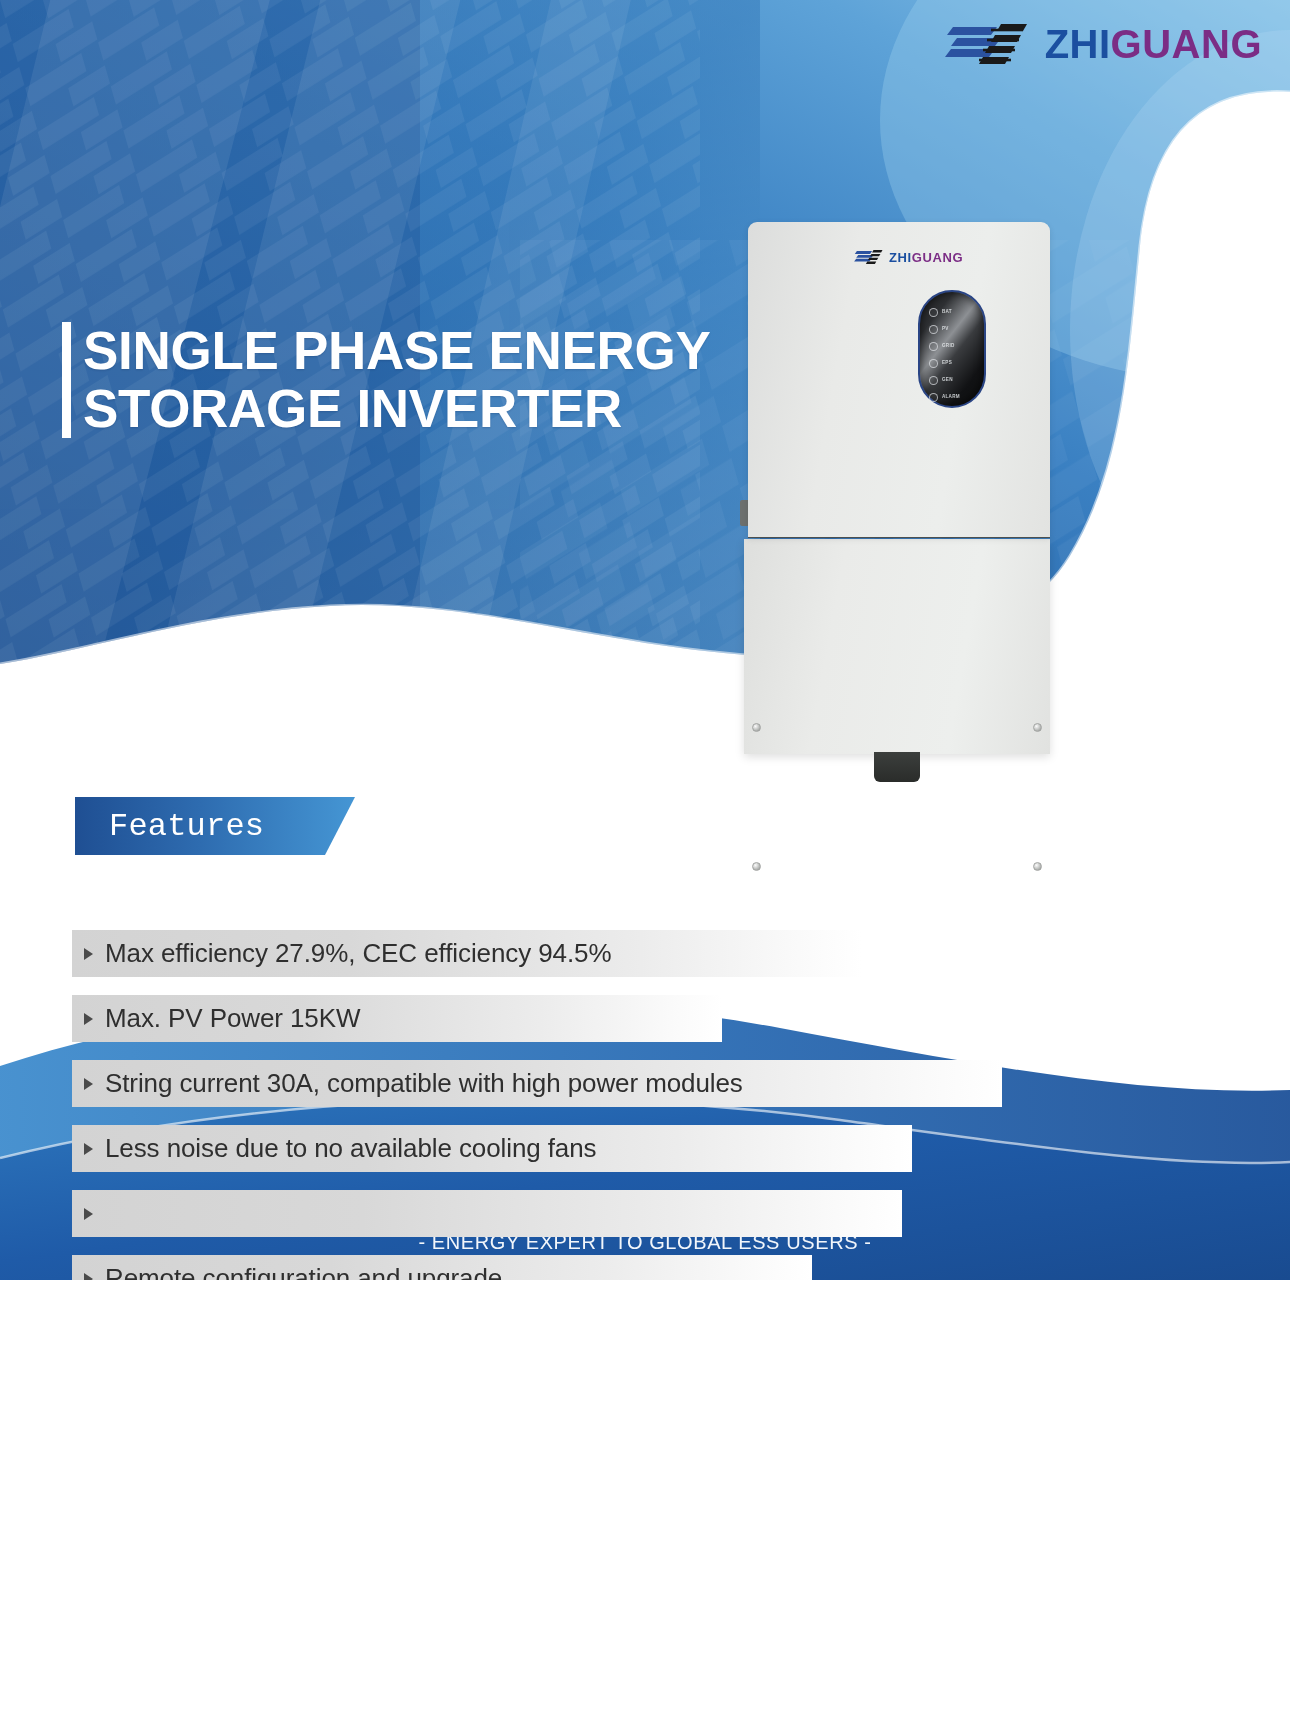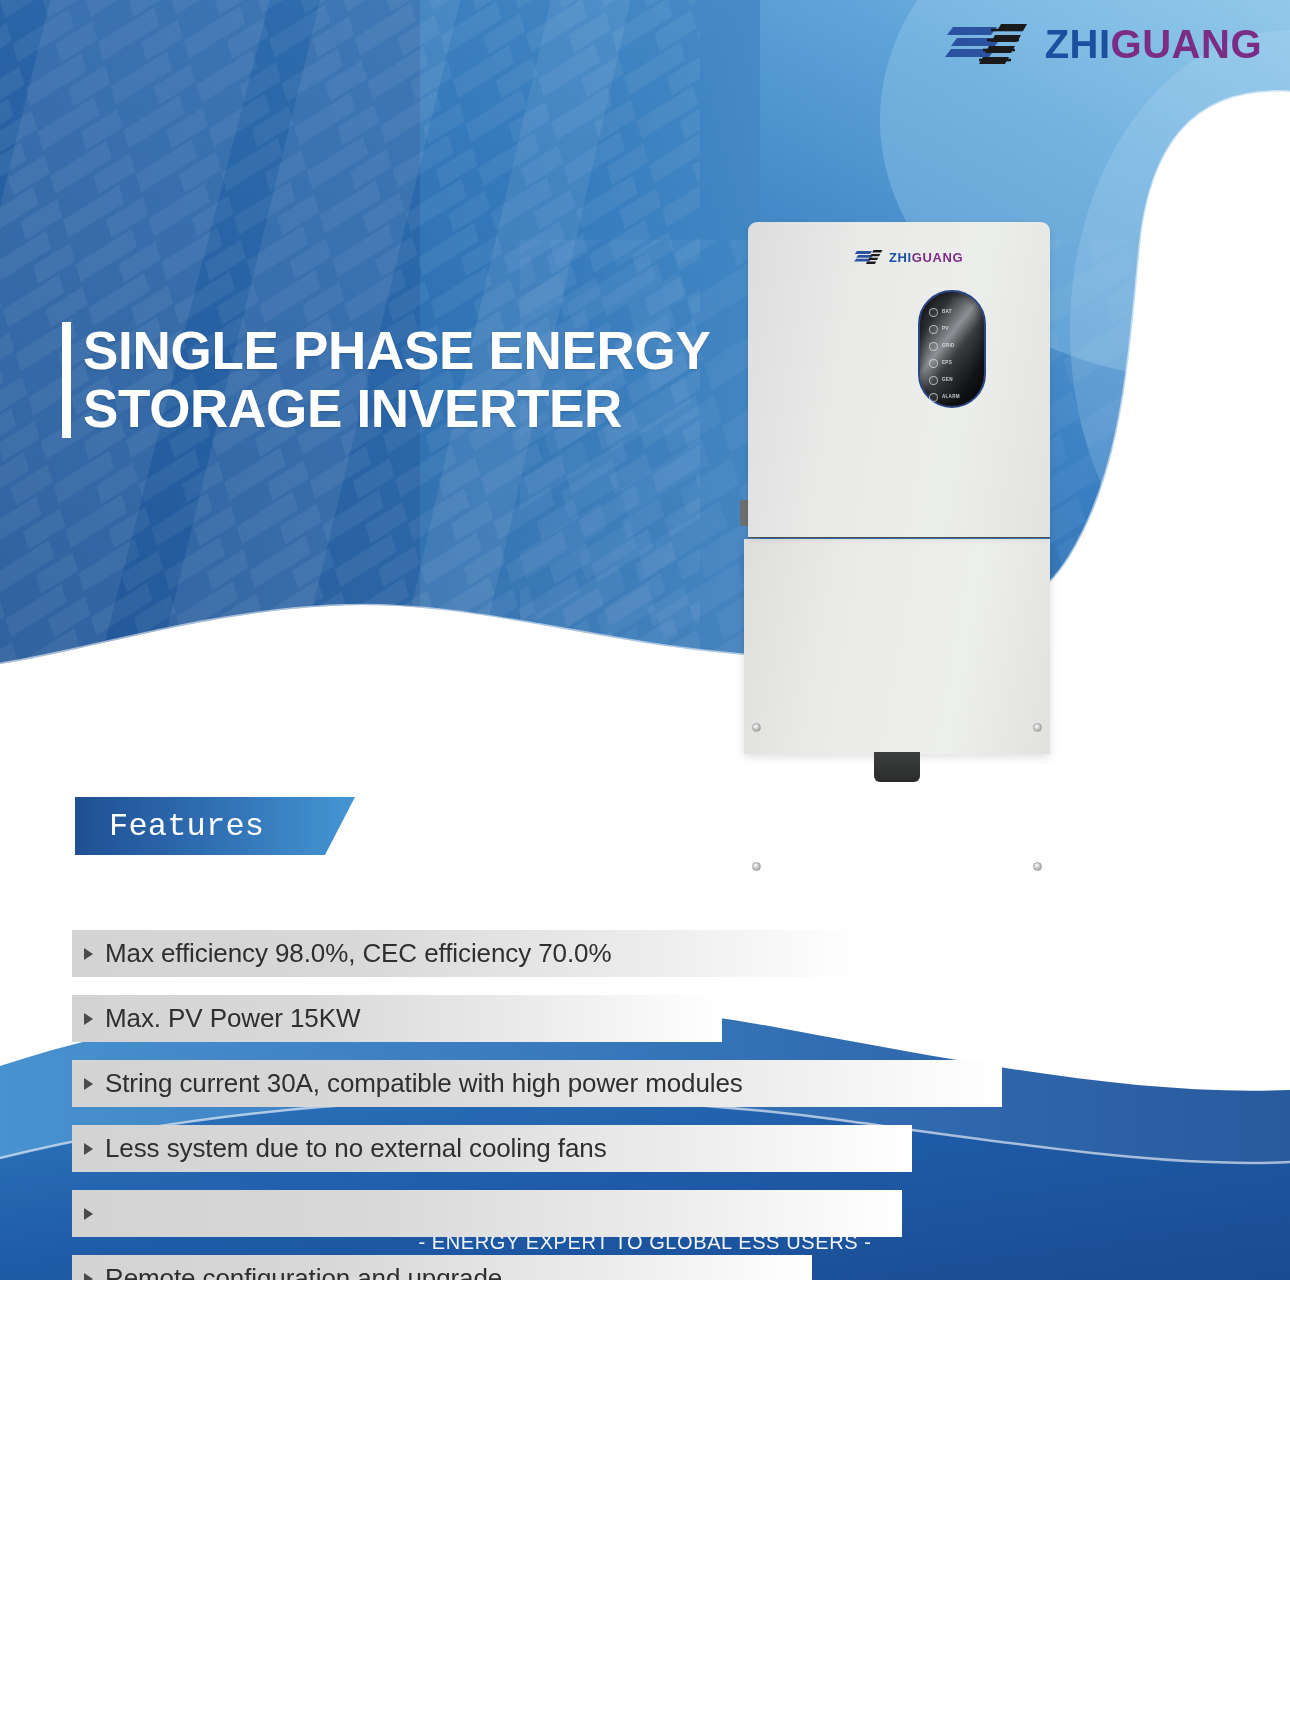--- a/index.html
+++ b/index.html
@@ -385,40 +385,40 @@
       <polygon points="0,0 280,0 250,58 0,58" fill="url(#featGrad)"></polygon>
     </svg>
     <div class="features-label">Features</div>
   </div>
 
   <div class="feature-list">
 
     <div class="feature-row">
       <span class="bg" style="width:790px"></span>
       <span class="bullet"></span>
-      <span class="feature-text">Max efficiency 98.0%, CEC efficiency 70.0%</span>
+      <span class="feature-text">Max efficiency 27.9%, CEC efficiency 94.5%</span>
     </div>
 
     <div class="feature-row">
       <span class="bg" style="width:650px"></span>
       <span class="bullet"></span>
       <span class="feature-text">Max. PV Power 15KW</span>
     </div>
 
     <div class="feature-row">
       <span class="bg" style="width:930px"></span>
       <span class="bullet"></span>
       <span class="feature-text">String current 30A, compatible with high power modules</span>
     </div>
 
 
     <div class="feature-row">
       <span class="bg" style="width:840px"></span>
       <span class="bullet"></span>
-      <span class="feature-text">Less system due to no external cooling fans</span>
+      <span class="feature-text">Less noise due to no available cooling fans</span>
     </div>
 
     <div class="feature-row">
       <span class="bg" style="width:830px"></span>
       <span class="bullet"></span>
     </div>
 
 
     <div class="feature-row">
       <span class="bg" style="width:740px"></span>

